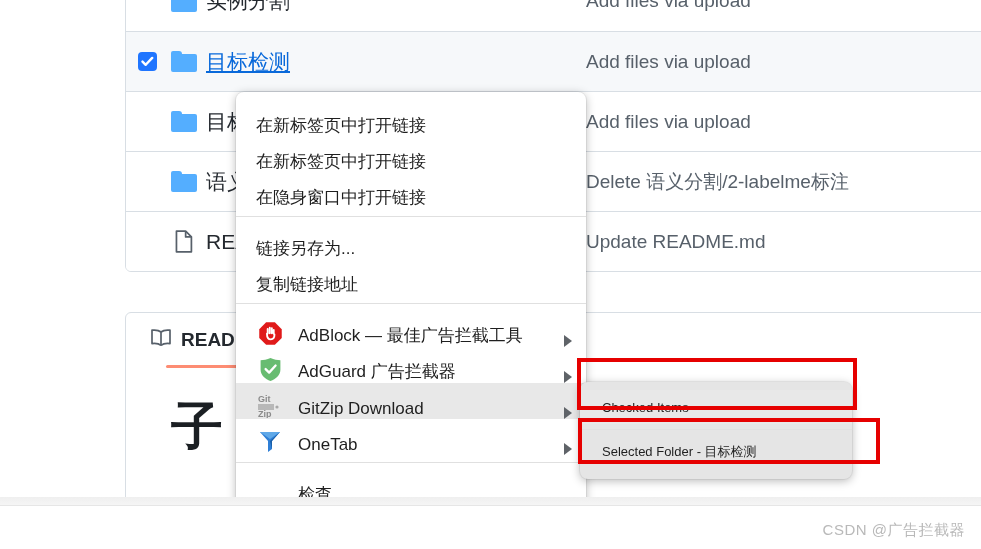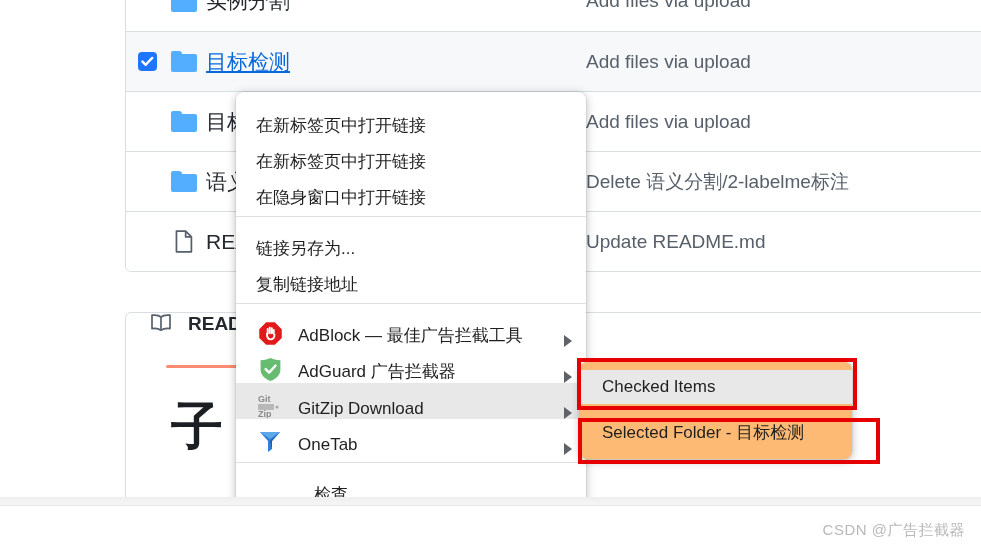--- a/index.html
+++ b/index.html
@@ -64,21 +64,21 @@
   .readme-panel {
     position: absolute;
     left: 125px; top: 312px;
     width: 900px; height: 260px;
     border: 1px solid #d8dee4;
     border-radius: 6px;
     background: #ffffff;
     overflow: hidden;
   }
   .readme-tabbar { height: 53px; display: flex; align-items: center; padding-left: 24px; }
-  .readme-tab { display: flex; align-items: flex-start; gap: 16px; position: relative; height: 53px; }
+  .readme-tab { display: flex; align-items: center; gap: 9px; position: relative; height: 53px; }
   .readme-tab .label { font-size: 19px; font-weight: bold; color: #24292f; }
   .tab-underline {
     position: absolute; left: 16px; top: 52px;
     width: 105px; height: 3px; background: #fd8c73; border-radius: 2px;
   }
   .readme-body { padding: 34px 0 0 45px; }
   .readme-heading {
     font-size: 52px; font-weight: bold; color: #1b1f23;
     letter-spacing: 1px; line-height: 1;
   }
@@ -112,33 +112,33 @@
     margin-right: 14px;
   }
   .ctx-item .txt { flex: 1; overflow: hidden; }
   .ctx-item .arrow {
     width: 0; height: 0; flex: none;
     border-left: 8px solid #5f6368;
     border-top: 6px solid transparent;
     border-bottom: 6px solid transparent;
     margin-left: 8px; margin-right: 4px;
   }
-  .ctx-item.indent { padding-left: 42px; margin-left: 36px; }
+  .ctx-item.indent { padding-left: 62px; }
   .ctx-sep { height: 1px; background: #e0e0e0; margin: 7px 0; }
 
   
   .sub-menu {
     position: absolute;
-    left: 580px; top: 362px;
+    left: 580px; top: 382px;
     width: 272px;
-    background: #fdba74;
+    background: #e5e5e5;
     border-radius: 8px;
     box-shadow: 0 2px 10px rgba(0,0,0,.28), 0 0 0 1px rgba(0,0,0,.05);
     padding: 8px 0 10px 0;
-    font-size: 17px;
+    font-size: 13px;
     color: #1f1f1f;
   }
   .sub-item {
     height: 34px;
     display: flex; align-items: center;
     padding: 0 14px 0 22px;
     white-space: nowrap;
   }
   .sub-item.hl { background: #e8e8e8; }
   .sub-item.muted { color: #6b6b6b; }

